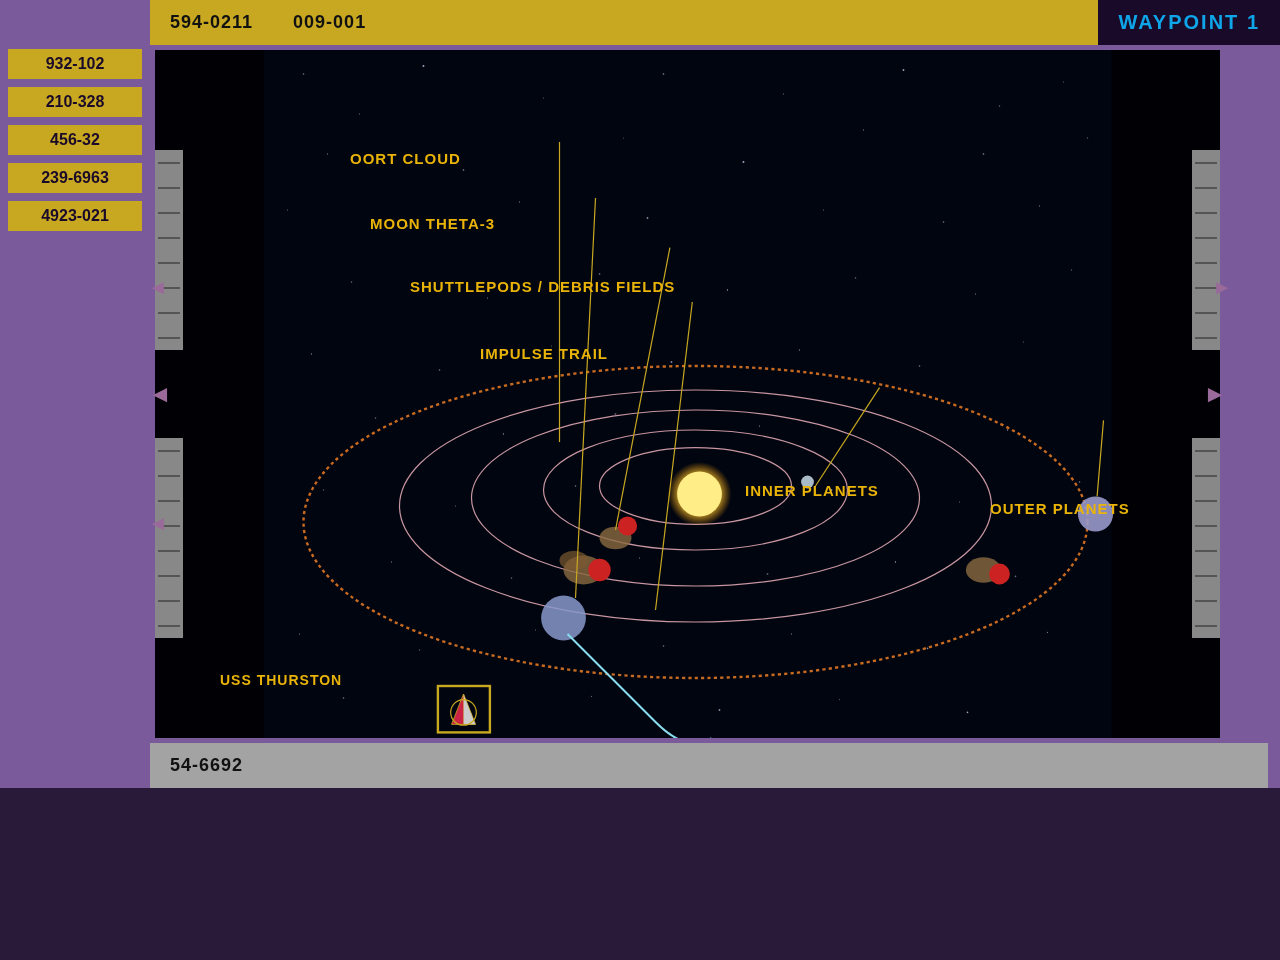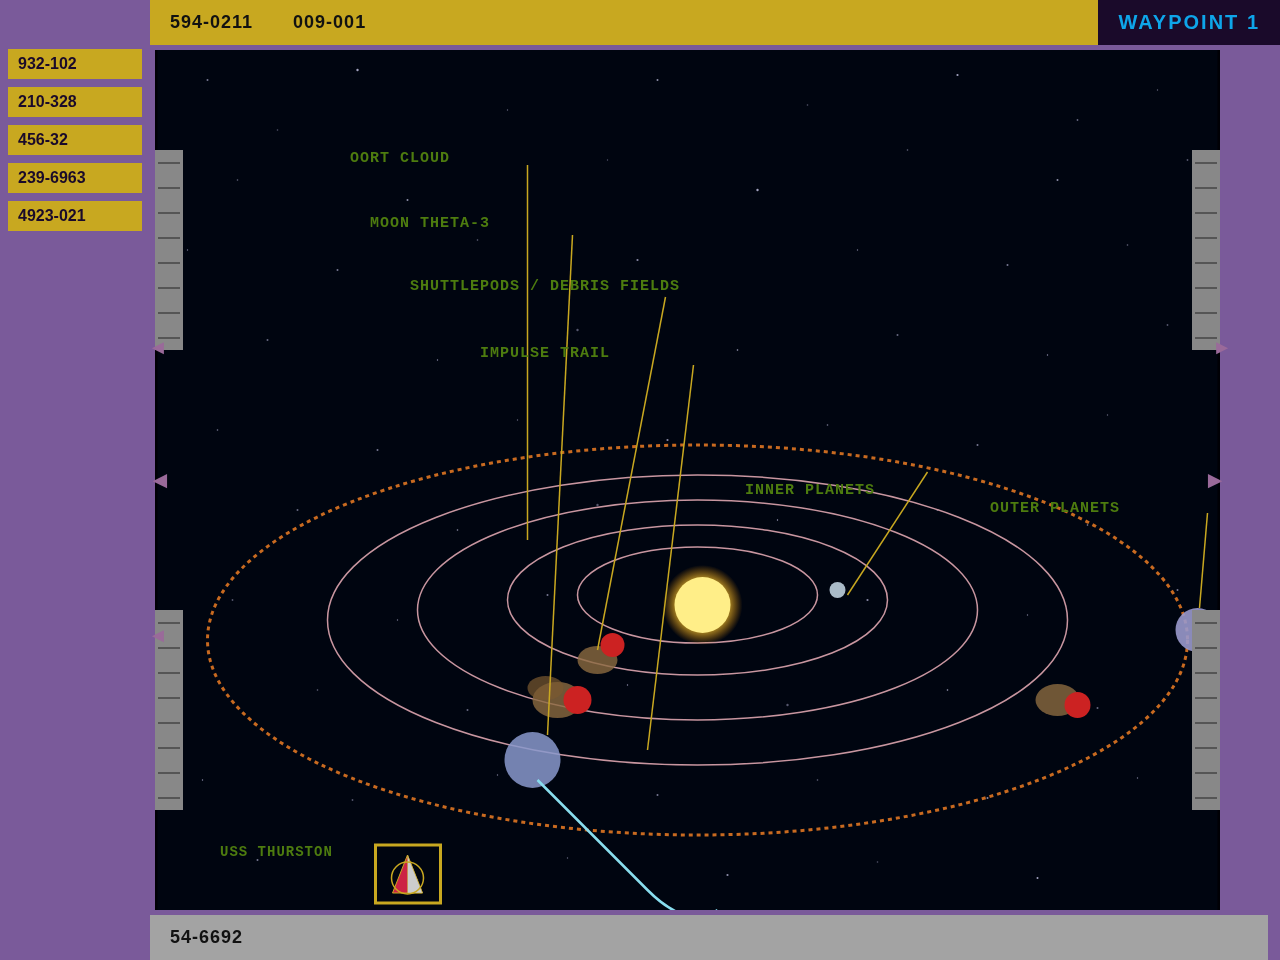--- a/index.html
+++ b/index.html
@@ -7,21 +7,21 @@
       width: 1280px;
       height: 960px;
       background: #2a1a3a;
       font-family: 'Arial', sans-serif;
       overflow: hidden;
     }
 
     
     .outer-frame {
       width: 1280px;
-      height: 960px;
+      height: 788px;
       background: #7a5a9a;
       position: relative;
     }
 
     
     .top-bar {
       position: absolute;
       top: 0;
       left: 0;
       right: 0;
@@ -108,21 +108,21 @@
       background: #7a5a9a;
       display: flex;
       flex-direction: column;
       z-index: 5;
     }
 
     .sidebar-box {
       background: #c8a820;
       margin: 4px 8px;
       padding: 6px 10px;
-      text-align: left;
+      text-align: center;
       color: #1a0a2a;
       font-weight: bold;
       font-size: 16px;
     }
 
     .sidebar-data-section {
       flex: 1;
       padding: 8px;
     }
 
@@ -177,22 +177,22 @@
     .starmap-svg {
       position: absolute;
       inset: 0;
       width: 100%;
       height: 100%;
     }
 
     
     .map-label {
       position: absolute;
-      color: #4d7c0f;
-      font-family: Liberation Mono, monospace;
+      color: #eab308;
+      font-family: Liberation Sans, sans-serif;
       font-weight: bold;
       font-size: 15px;
       letter-spacing: 1px;
       white-space: nowrap;
       z-index: 20;
       text-transform: uppercase;
     }
 
     
     .left-nav-panel {

